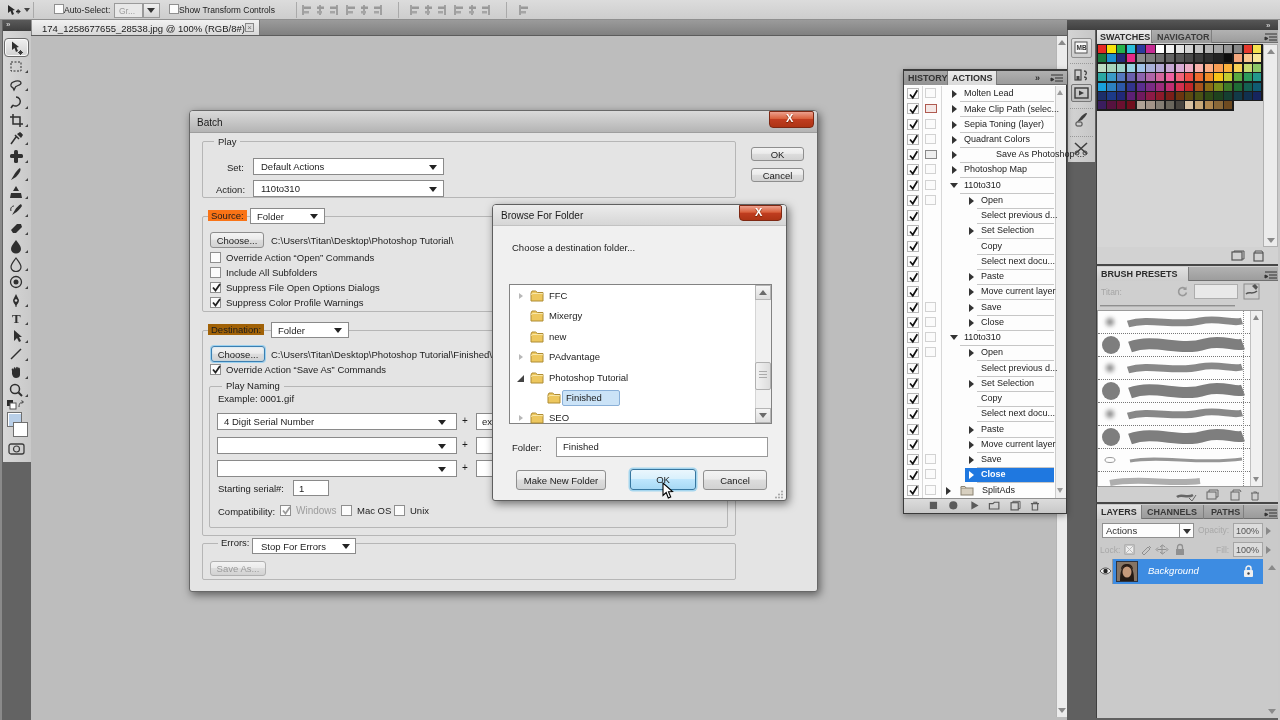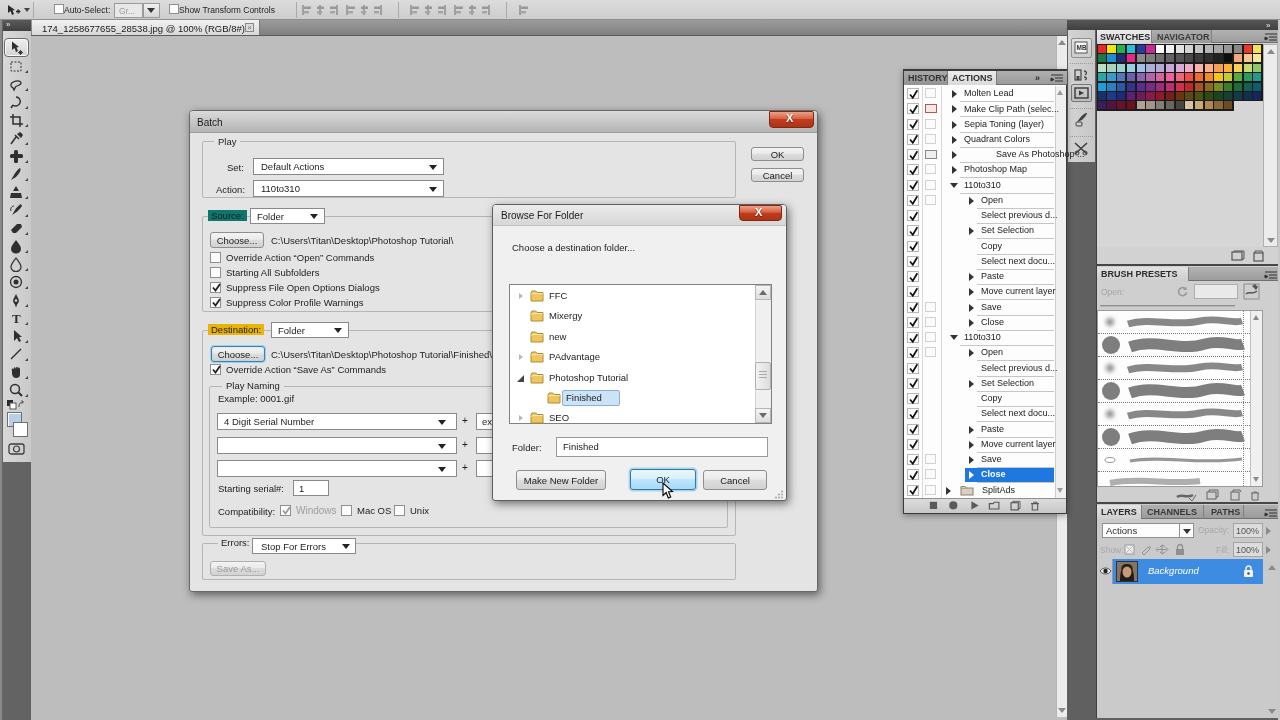--- a/index.html
+++ b/index.html
@@ -378,21 +378,21 @@
     <path d="M25 3 v-2 h7 l1 2" fill="none" stroke="#555"></path>
   </svg>
 <div class="a" style="left:1096px;top:264px;width:184px;height:2px;background:#474747"></div>
 <div class="a" style="left:1096px;top:266px;width:184px;height:237px;background:#cfcfcf;border-left:1px solid #3f3f3f"></div>
 <div class="a" style="left:1097px;top:267px;width:183px;height:14px;background:linear-gradient(#b2b2b2,#9d9d9d);border-bottom:1px solid #6f6f6f"></div>
 <div class="a" style="left:1097px;top:267px;width:92px;height:14px;background:linear-gradient(#e2e2e2,#cdcdcd);border-right:1px solid #7f7f7f"></div>
 <div class="ptab" style="left:1101px;top:269px">BRUSH PRESETS</div>
 <svg class="a" style="left:1264px;top:271px" width="14" height="8">
     <path d="M1 1 h12 M5 4 h8 M5 7 h8 M1 4 l3 1.5 -3 1.5 Z" stroke="#333" fill="#333"></path>
   </svg>
-<div class="gtx" style="left:1101px;top:287px;font-size:8.5px;color:#a5a5a5">Open:</div>
+<div class="gtx" style="left:1101px;top:287px;font-size:8.5px;color:#a5a5a5">Titan:</div>
 <svg class="a" style="left:1176px;top:285px" width="13" height="13">
     <path d="M10 4.5 A4 4 0 1 0 10.5 7.5" fill="none" stroke="#999" stroke-width="1.6"></path>
     <path d="M10.5 1.5 v3.5 h-3.5 Z" fill="#999"></path>
   </svg>
 <div class="a" style="left:1194px;top:284px;width:44px;height:15px;background:#e9e9e9;border:1px solid #adadad"></div>
 <svg class="a" style="left:1243px;top:283px" width="18" height="18">
     <rect x="1" y="1" width="15" height="15" fill="none" stroke="#8c8c8c"></rect>
     <path d="M3 11 C6 8 10 12 14 8" stroke="#555" fill="none" stroke-width="1.5"></path>
     <path d="M9 3 l4 4 2-3 -3-3 Z" fill="#555"></path>
   </svg>
@@ -462,21 +462,21 @@
     <path d="M1 1 h12 M5 4 h8 M5 7 h8 M1 4 l3 1.5 -3 1.5 Z" stroke="#333" fill="#333"></path>
   </svg>
 <div class="a" style="left:1102px;top:523px;width:78px;height:15px;background:#fdfdfd;border:1px solid #8f8f8f"></div>
 <div class="tx" style="left:1106px;top:525px;font-size:9.5px;color:#2c2c2c">Actions</div>
 <div class="a" style="left:1180px;top:523px;width:14px;height:15px;background:#fdfdfd;border:1px solid #8f8f8f;border-left:none"></div>
 <div class="a" style="left:1183px;top:529px;width:0;height:0;border-left:4px solid transparent;border-right:4px solid transparent;border-top:5px solid #333"></div>
 <div class="gtx" style="left:1198px;top:525px;font-size:8.5px;color:#a8a8a8">Opacity:</div>
 <div class="a" style="left:1233px;top:523px;width:30px;height:15px;background:#dcdcdc;border:1px solid #a5a5a5"></div>
 <div class="tx" style="left:1236px;top:526px;font-size:9px;color:#555">100%</div>
 <div class="a" style="left:1266px;top:527px;width:0;height:0;border-top:4px solid transparent;border-bottom:4px solid transparent;border-left:5px solid #8a8a8a"></div>
-<div class="gtx" style="left:1100px;top:545px;font-size:8.5px;color:#a8a8a8">Show:</div>
+<div class="gtx" style="left:1100px;top:545px;font-size:8.5px;color:#a8a8a8">Lock:</div>
 <svg class="a" style="left:1124px;top:543px" width="62" height="13">
     <rect x="1" y="2" width="9" height="9" fill="#eee" stroke="#999"></rect>
     <path d="M1 2 l9 9 M10 2 l-9 9" stroke="#bbb"></path>
     <path d="M18 10 L24 4 l2 2 -6 6 Z M25 3 l2 2" stroke="#909090" fill="none"></path>
     <path d="M38 2 v9 M33.5 6.5 h9 M36 4 l2.5-2 2.5 2 M36 9 l2.5 2 2.5-2 M34 4.5 l-2 2 2 2 M42 4.5 l2 2 -2 2" stroke="#909090" fill="none"></path>
     <rect x="52" y="6" width="8" height="6" fill="#909090"></rect>
     <path d="M53.5 6 v-2 a2.5 2.5 0 0 1 5 0 v2" fill="none" stroke="#909090" stroke-width="1.3"></path>
   </svg>
 <div class="gtx" style="left:1216px;top:545px;font-size:8.5px;color:#a8a8a8">Fill:</div>
 <div class="a" style="left:1233px;top:542px;width:30px;height:15px;background:#dcdcdc;border:1px solid #a5a5a5"></div>
@@ -746,43 +746,43 @@
     <span class="dda"></span>
   </div>
 <div class="tx" style="left:216px;top:184px;font-size:9.5px">Action:</div>
 <div class="dd" style="left:253px;top:180px;width:191px;height:17px">
     <span style="position:absolute;left:7px;top:2px">110to310</span>
     <span class="dda"></span>
   </div>
 <div class="btn" style="left:751px;top:147px;width:53px;height:14px;line-height:13px">OK</div>
 <div class="btn" style="left:751px;top:168px;width:53px;height:14px;line-height:13px">Cancel</div>
 <div class="grp" style="left:202px;top:216px;width:534px;height:96px"></div>
-<div class="glab" style="left:208px;top:210px;background:#0f766e;padding:0 3px">Source:</div>
+<div class="glab" style="left:208px;top:210px;background:#f97316;padding:0 3px">Source:</div>
 <div class="dd" style="left:250px;top:208px;width:75px;height:16px">
     <span style="position:absolute;left:6px;top:2px">Folder</span>
     <span class="dda"></span>
   </div>
 <div class="btn" style="left:210px;top:232px;width:54px;height:16px;line-height:15px">Choose...</div>
 <div class="tx" style="left:271px;top:235px;font-size:9.5px">C:\Users\Titan\Desktop\Photoshop Tutorial\</div>
 <div class="cb" style="left:210px;top:252px"></div>
 <div class="tx" style="left:226px;top:252px;font-size:9.5px">Override Action “Open” Commands</div>
 <div class="cb" style="left:210px;top:267px"></div>
-<div class="tx" style="left:226px;top:267px;font-size:9.5px">Starting All Subfolders</div>
+<div class="tx" style="left:226px;top:267px;font-size:9.5px">Include All Subfolders</div>
 <div class="cb" style="left:210px;top:282px"></div>
 <svg class="a" style="left:211px;top:282px" width="11" height="11">
     <path d="M2 5.5 L4.5 8.5 L9 2" stroke="#222" stroke-width="1.8" fill="none"></path>
   </svg>
 <div class="tx" style="left:226px;top:282px;font-size:9.5px">Suppress File Open Options Dialogs</div>
 <div class="cb" style="left:210px;top:297px"></div>
 <svg class="a" style="left:211px;top:297px" width="11" height="11">
     <path d="M2 5.5 L4.5 8.5 L9 2" stroke="#222" stroke-width="1.8" fill="none"></path>
   </svg>
 <div class="tx" style="left:226px;top:297px;font-size:9.5px">Suppress Color Profile Warnings</div>
 <div class="grp" style="left:202px;top:330px;width:534px;height:206px"></div>
-<div class="glab" style="left:208px;top:324px;background:#eab308;padding:0 3px">Destination:</div>
+<div class="glab" style="left:208px;top:324px;background:#a16207;padding:0 3px">Destination:</div>
 <div class="dd" style="left:271px;top:322px;width:78px;height:16px">
     <span style="position:absolute;left:6px;top:2px">Folder</span>
     <span class="dda"></span>
   </div>
 <div class="btn" style="left:211px;top:346px;width:54px;height:16px;line-height:15px;border-color:#3c7fb1;box-shadow:0 0 0 1px #9cd1ef, inset 0 0 2px #a8d8f0">Choose...</div>
 <div class="tx" style="left:271px;top:349px;font-size:9.5px">C:\Users\Titan\Desktop\Photoshop Tutorial\Finished\</div>
 <div class="cb" style="left:210px;top:364px"></div>
 <svg class="a" style="left:211px;top:364px" width="11" height="11">
     <path d="M2 5.5 L4.5 8.5 L9 2" stroke="#222" stroke-width="1.8" fill="none"></path>
   </svg>

